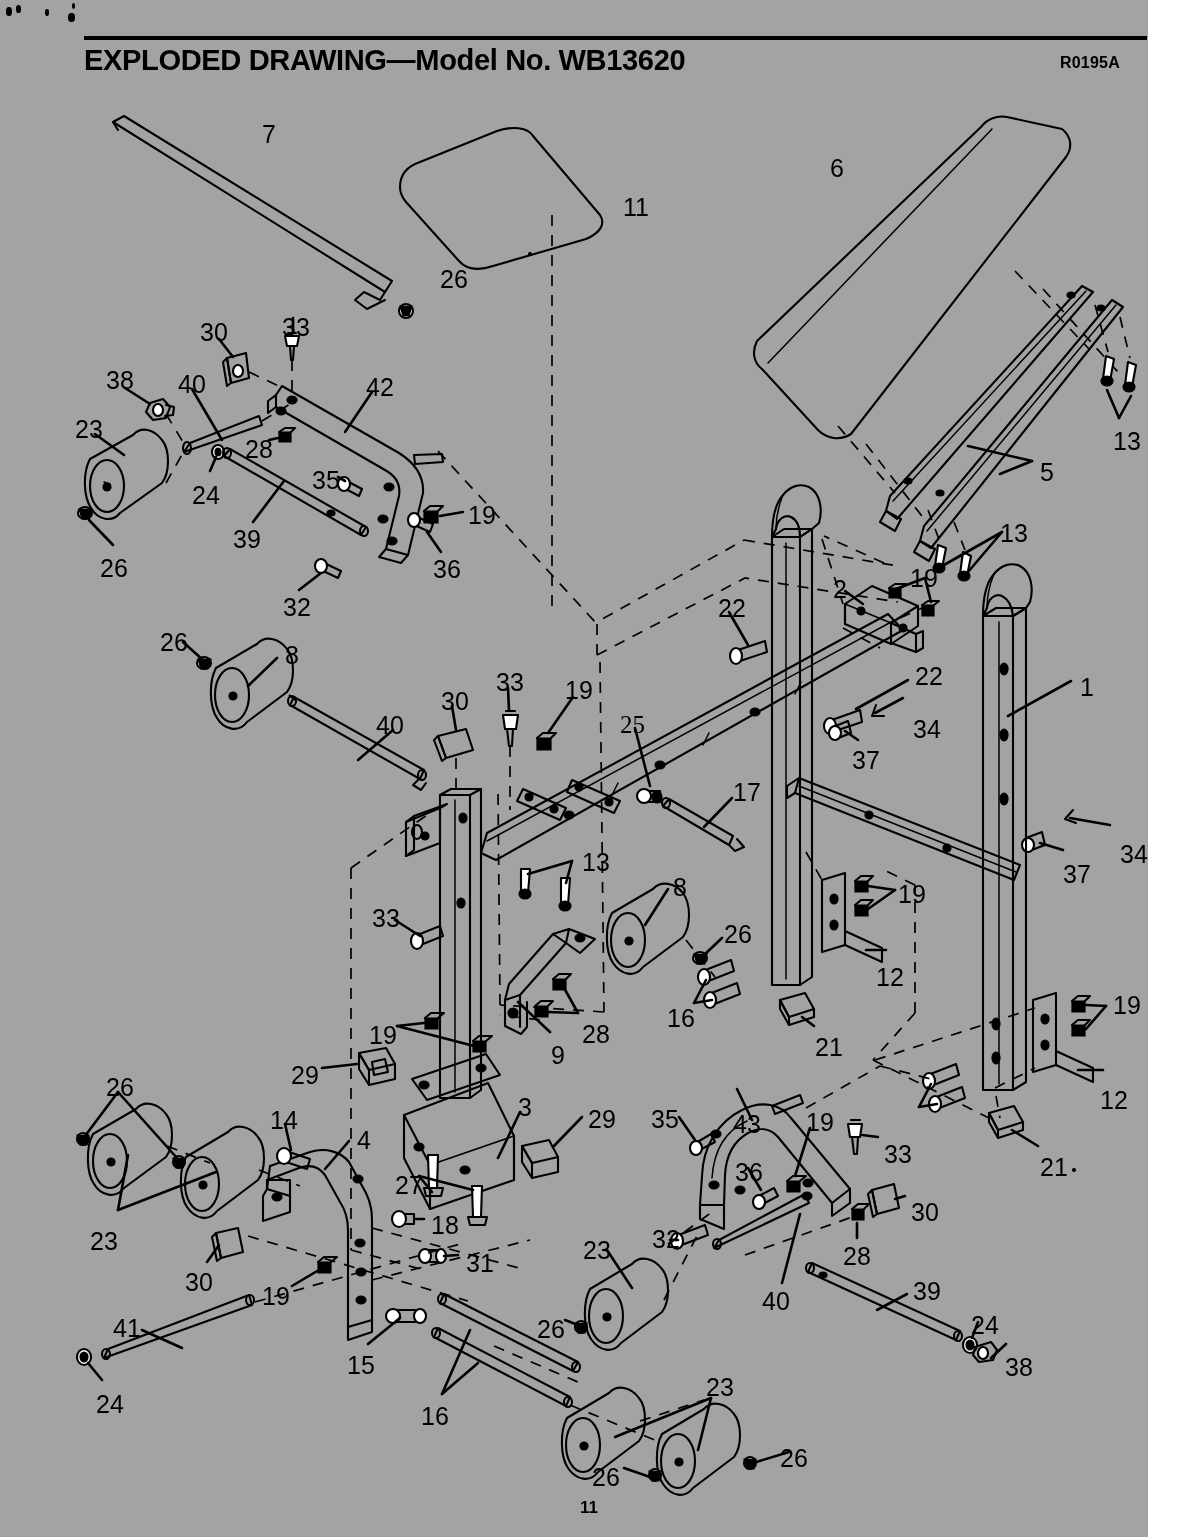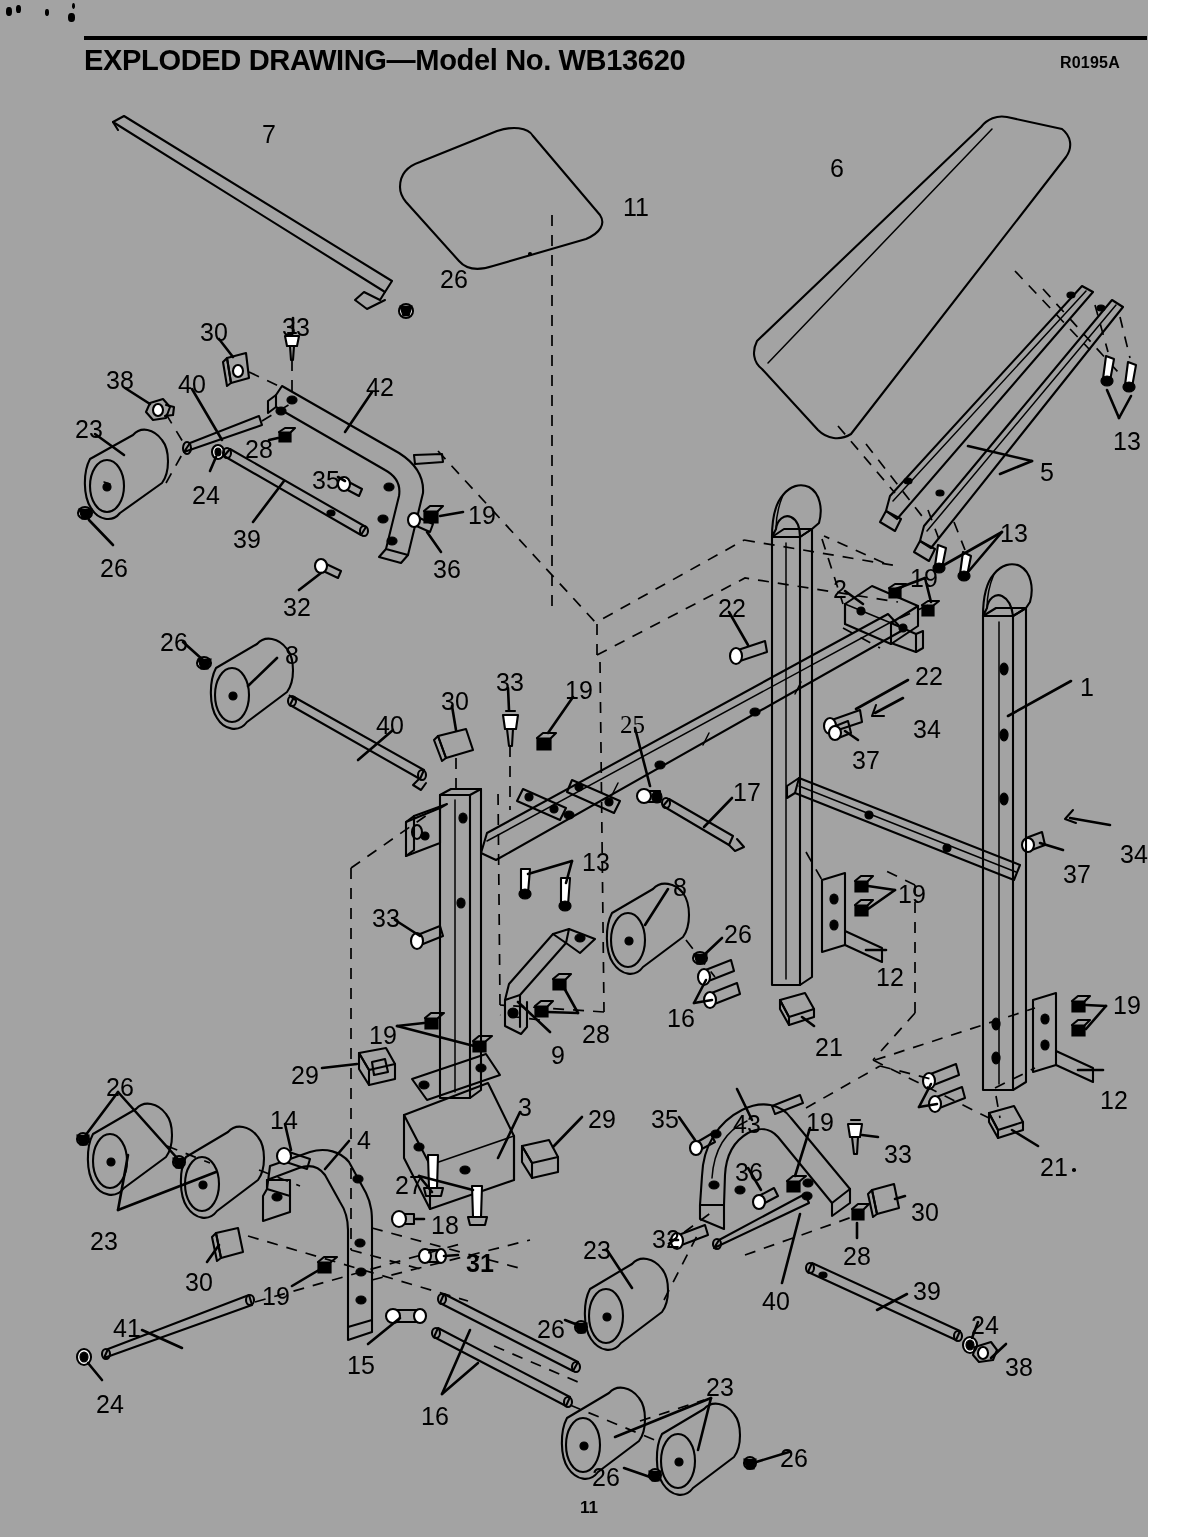--- a/index.html
+++ b/index.html
@@ -971,21 +971,21 @@
   <div class="callout" style="left:395px; top:1173px;">27</div>
   <div class="callout" style="left:735px; top:1160px;">36</div>
   <div class="callout" style="left:1040px; top:1155px;">21</div>
   <div class="callout" style="left:90px;  top:1229px;">23</div>
   <div class="callout" style="left:431px; top:1213px;">18</div>
   <div class="callout" style="left:185px; top:1270px;">30</div>
   <div class="callout" style="left:911px; top:1200px;">30</div>
   <div class="callout" style="left:652px; top:1227px;">32</div>
   <div class="callout" style="left:843px; top:1244px;">28</div>
   <div class="callout" style="left:583px; top:1238px;">23</div>
-  <div class="callout" style="left:466px; top:1251px;font-weight:bold;">31</div>
+  <div class="callout" style="left:466px; top:1251px;">31</div>
   <div class="callout" style="left:262px; top:1284px;">19</div>
   <div class="callout" style="left:913px; top:1279px;">39</div>
   <div class="callout" style="left:762px; top:1289px;">40</div>
   <div class="callout" style="left:971px; top:1313px;">24</div>
   <div class="callout" style="left:113px; top:1316px;">41</div>
   <div class="callout" style="left:347px; top:1353px;">15</div>
   <div class="callout" style="left:537px; top:1317px;">26</div>
   <div class="callout" style="left:1005px; top:1355px;">38</div>
   <div class="callout" style="left:96px;  top:1392px;">24</div>
   <div class="callout" style="left:421px; top:1404px;">16</div>

